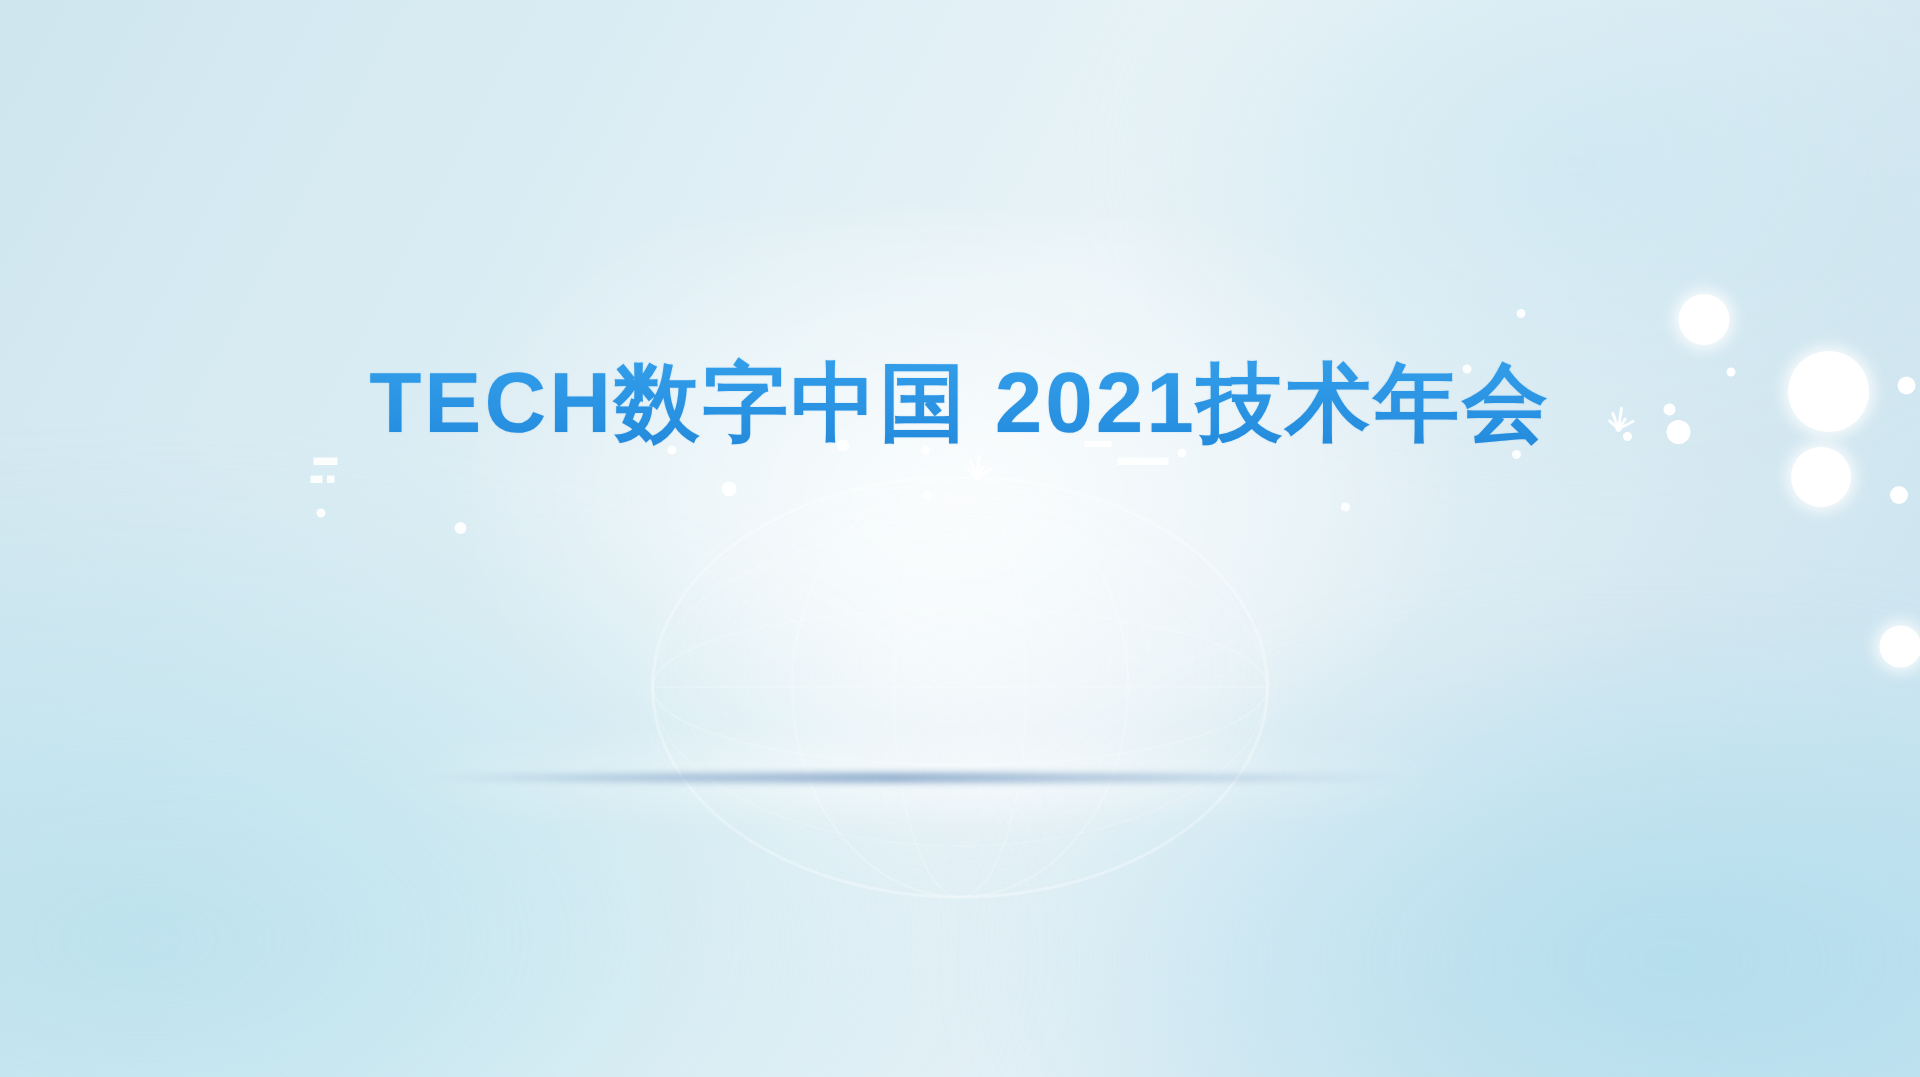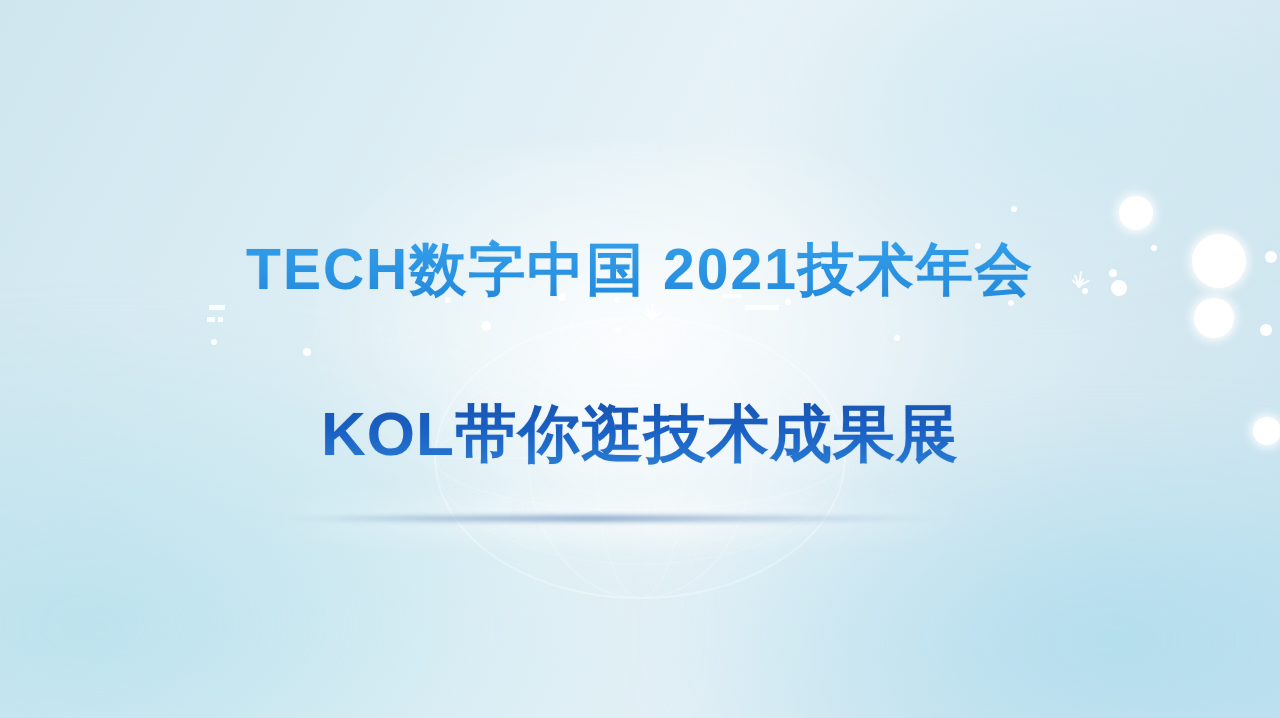--- a/index.html
+++ b/index.html
@@ -274,16 +274,15 @@
         <i style="height: 12px; left: 0px; bottom: 0px; transform: rotate(-20deg);"></i>
         <i style="height: 15px; left: 0px; bottom: 0px; transform: rotate(8deg);"></i>
         <i style="height: 9px; left: 0px; bottom: 0px; transform: rotate(34deg);"></i>
         <i style="height: 12px; left: 0px; bottom: 0px; transform: rotate(62deg);"></i>
         <i style="width: 4px; height: 4px; border-radius: 50%; left: -1px; bottom: -2px; transform: none;"></i>
       </div>
     </div>
 
   <div class="title-block">
     <div class="title-line1">TECH数字中国 2021技术年会</div>
-    <div class="title-line2">KOL带你逛技术成果展</div>
   </div>
 
 </div>
 
 </body></html>

